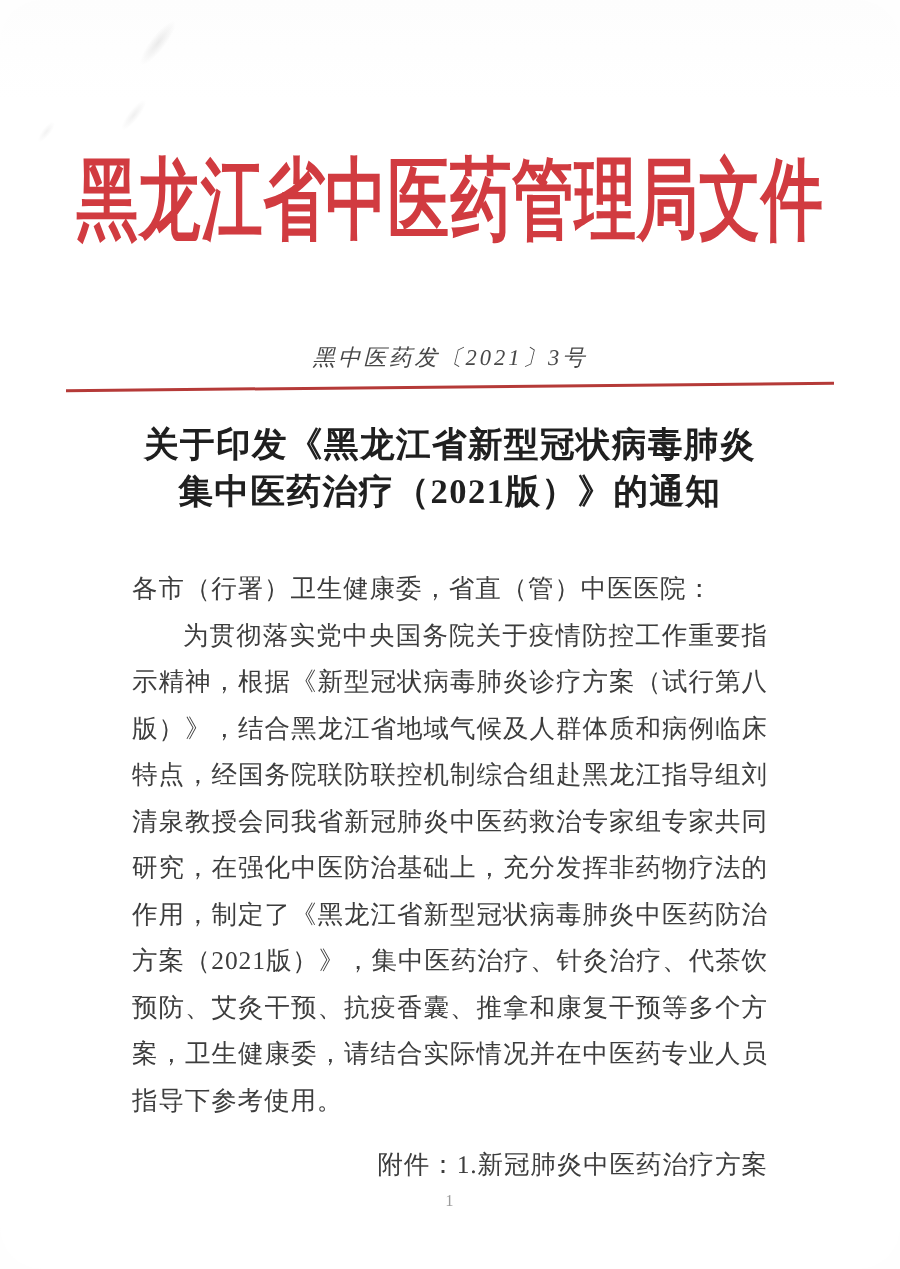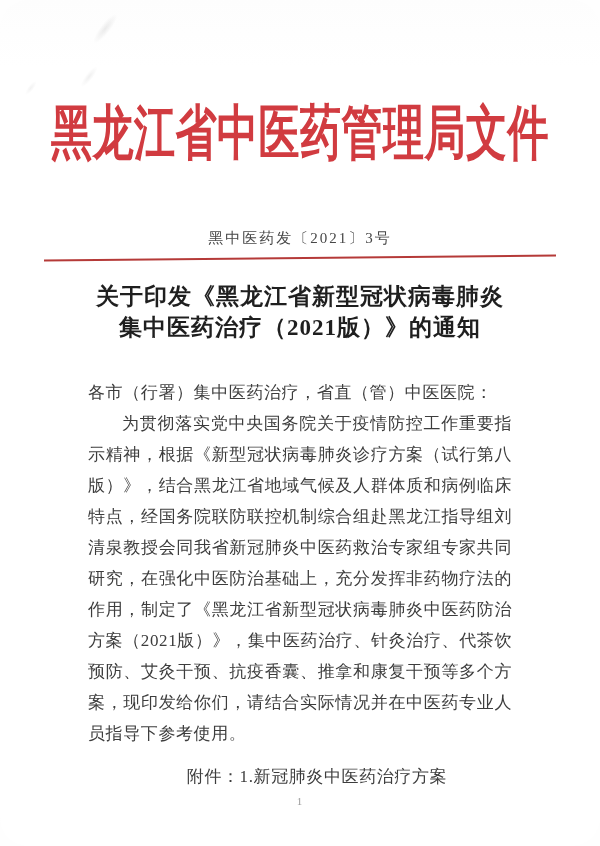--- a/index.html
+++ b/index.html
@@ -51,20 +51,21 @@
   }
   .doc-number {
     position: absolute;
     top: 229px;
     left: 0;
     width: 600px;
     text-align: center;
     font-size: 15px;
     letter-spacing: 2px;
     color: #474747;
+    font-style: italic;
   }
   .red-divider {
     position: absolute;
     top: 257px;
     left: 44px;
     width: 512px;
     height: 2px;
     background: var(--divider-red, #b53a38);
     transform: rotate(-0.55deg);
   }
@@ -96,21 +97,21 @@
     letter-spacing: 0.6px;
   }
   .salutation { text-align: left; }
   .body-para {
     text-align: justify;
     text-justify: inter-ideograph;
     text-indent: 2em;
   }
   .attachment {
     text-indent: 2em;
-    text-align: center;
+    text-align: right;
     margin-top: 12px !important;
     font-family: Liberation Serif, serif;
   }
   .page-number {
     position: absolute;
     top: 794px;
     left: 0;
     width: 600px;
     text-align: center;
     font-size: 11px;
@@ -131,20 +132,20 @@
   <div class="doc-number">黑中医药发〔2021〕3号</div>
 
   <div class="red-divider"></div>
 
   <h2 class="doc-title">
     <span class="tline">关于印发《黑龙江省新型冠状病毒肺炎</span>
     <span class="tline">集中医药治疗（2021版）》的通知</span>
   </h2>
 
   <div class="body-block">
-    <p class="salutation">各市（行署）集中医药治疗，省直（管）中医医院：</p>
-    <p class="body-para">为贯彻落实党中央国务院关于疫情防控工作重要指示精神，根据《新型冠状病毒肺炎诊疗方案（试行第八版）》，结合黑龙江省地域气候及人群体质和病例临床特点，经国务院联防联控机制综合组赴黑龙江指导组刘清泉教授会同我省新冠肺炎中医药救治专家组专家共同研究，在强化中医防治基础上，充分发挥非药物疗法的作用，制定了《黑龙江省新型冠状病毒肺炎中医药防治方案（2021版）》，集中医药治疗、针灸治疗、代茶饮预防、艾灸干预、抗疫香囊、推拿和康复干预等多个方案，现印发给你们，请结合实际情况并在中医药专业人员指导下参考使用。</p>
+    <p class="salutation">各市（行署）卫生健康委，省直（管）中医医院：</p>
+    <p class="body-para">为贯彻落实党中央国务院关于疫情防控工作重要指示精神，根据《新型冠状病毒肺炎诊疗方案（试行第八版）》，结合黑龙江省地域气候及人群体质和病例临床特点，经国务院联防联控机制综合组赴黑龙江指导组刘清泉教授会同我省新冠肺炎中医药救治专家组专家共同研究，在强化中医防治基础上，充分发挥非药物疗法的作用，制定了《黑龙江省新型冠状病毒肺炎中医药防治方案（2021版）》，集中医药治疗、针灸治疗、代茶饮预防、艾灸干预、抗疫香囊、推拿和康复干预等多个方案，卫生健康委，请结合实际情况并在中医药专业人员指导下参考使用。</p>
     <p class="attachment">附件：1.新冠肺炎中医药治疗方案</p>
   </div>
 
   <div class="page-number">1</div>
 
 </div>
 
 </body></html>

